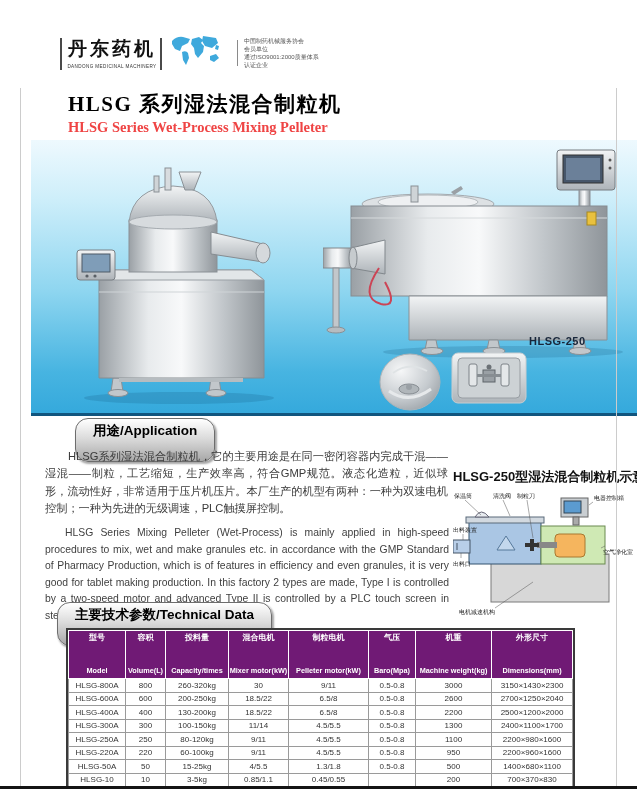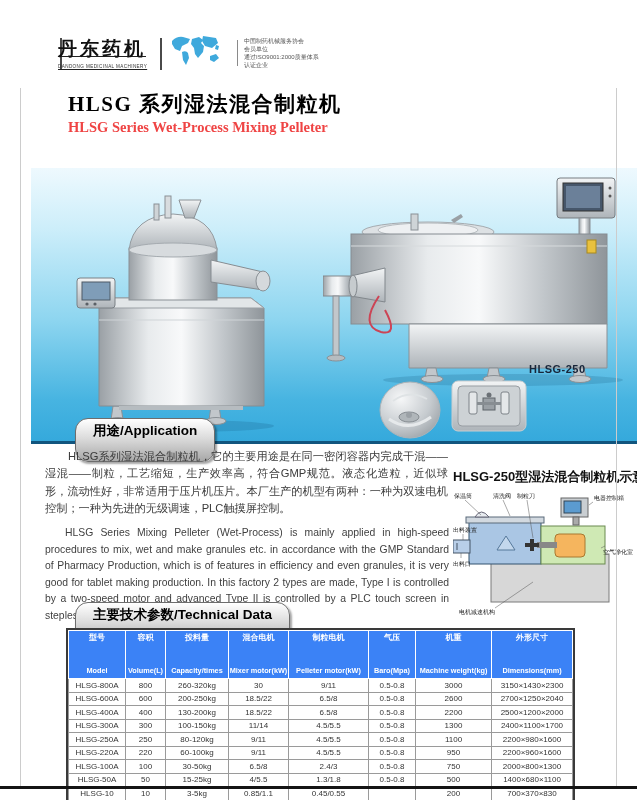--- a/index.html
+++ b/index.html
@@ -4,69 +4,69 @@
 <style>
   html,body{margin:0;padding:0;}
   .page{position:relative;width:637px;height:800px;background:#ffffff;overflow:hidden;
         font-family:"Liberation Sans","DejaVu Sans",sans-serif;color:#222;}
 
   
   .vbar{position:absolute;width:2px;background:#4a4a4a;}
   .vbar1{left:60px;top:38px;height:32px;}
   .vbar2{left:160px;top:38px;height:32px;}
   .vbar3{left:237px;top:40px;height:26px;background:#8a8a8a;width:1px;}
-  .logo-block{position:absolute;left:58px;top:36px;width:92px;text-decoration:underline;}
+  .logo-block{position:absolute;left:66px;top:36px;width:92px;text-align:center;}
   .logo-cn{font-family:"Liberation Serif","DejaVu Serif",serif;font-weight:bold;
            font-size:19px;letter-spacing:3px;color:#111;white-space:nowrap;}
   .logo-en{font-size:4.6px;color:#333;letter-spacing:.4px;margin-top:2px;white-space:nowrap;}
   .world-map{position:absolute;left:170px;top:33px;}
   .cert{position:absolute;left:244px;top:37px;font-size:6px;line-height:8px;color:#555;}
 
   
   .title-cn{position:absolute;left:68px;top:90px;font-family:"Liberation Serif","DejaVu Serif",serif;
             font-weight:bold;font-size:21px;letter-spacing:1.5px;color:#000;}
   .title-en{position:absolute;left:68px;top:119px;font-family:"Liberation Serif","DejaVu Serif",serif;
             font-weight:bold;font-size:14.5px;color:#ef4444;}
 
   
   .photo-panel{position:absolute;left:31px;top:140px;width:606px;height:273px;
      background:linear-gradient(180deg,#eef9fe 0%,#cdeefa 22%,#8fd6f0 55%,#47b4e1 85%,#35a9dc 100%);
-     border-bottom:3px solid #11557e;margin-top:28px;}
+     border-bottom:3px solid #11557e;}
   .machine-left{position:absolute;left:30px;top:22px;}
   .machine-right{position:absolute;left:292px;top:8px;}
   .model-label{position:absolute;left:498px;top:195px;font-weight:bold;font-size:11px;
                color:#18263a;letter-spacing:.5px;}
   .detail-circle{position:absolute;left:348px;top:213px;}
   .detail-rect{position:absolute;left:420px;top:212px;}
 
   
   .pill{position:absolute;display:inline-block;padding:3px 17px 21px 17px;border-radius:13px;
         background:linear-gradient(180deg,#ffffff 0%,#dcdcdc 45%,#a8a8a8 100%);
         border:1px solid #6d6d6d;box-shadow:1.5px 2px 2px rgba(0,0,0,.35);
         font-weight:bold;font-size:13.5px;color:#000;white-space:nowrap;}
   .pill-app{left:75px;top:418px;}
-  .pill-tech{left:75px;top:602px;}
+  .pill-tech{left:57px;top:602px;}
 
   
   .para-cn{position:absolute;left:45px;top:448px;width:403px;margin:0;font-size:11.2px;
            line-height:17.4px;color:#3a3a3a;text-align:justify;text-indent:23px;}
   .para-en{position:absolute;left:45px;top:525px;width:404px;margin:0;font-size:10.4px;
            line-height:16.6px;color:#3f3f3f;text-align:justify;text-indent:20px;}
 
   
   .diagram{position:absolute;left:453px;top:468px;width:182px;}
   .diagram-title{font-weight:bold;font-size:13px;color:#111;white-space:nowrap;}
   .diagram svg{margin-top:4px;}
   .dlabel{font-size:6px;fill:#222;}
   .dleader{stroke:#555;stroke-width:.5;fill:none;}
 
   
   .tech-table{position:absolute;left:68px;top:630px;width:504px;border-collapse:collapse;
               table-layout:fixed;outline:2px solid #3a3a3a;}
-  .tech-table th{background:#3b82f6;border:1px solid #ffffff;padding:2px 0 3px 0;}
+  .tech-table th{background:#701a75;border:1px solid #ffffff;padding:2px 0 3px 0;}
   .th-zh{font-size:8px;font-weight:bold;color:#fff;line-height:9px;}
   .th-en{font-size:7.3px;font-weight:bold;color:#fff;line-height:9px;margin-top:24px;}
   .tech-table td{border:1px solid #9a9a9a;font-size:8px;color:#333;text-align:center;
                  height:12.5px;padding:0;white-space:nowrap;}
 
   
   .side-line{position:absolute;width:1px;top:88px;height:698px;background:#cccccc;}
   .side-left{left:20px;} .side-right{left:616px;}
   .bottom-line{position:absolute;left:0;top:786px;width:637px;height:3px;background:#141414;}
 </style>
@@ -374,30 +374,20 @@
           <td>HLSG-220A</td>
           <td>220</td>
           <td>60-100kg</td>
           <td>9/11</td>
           <td>4.5/5.5</td>
           <td>0.5-0.8</td>
           <td>950</td>
           <td>2200×960×1600</td>
         </tr>
         <tr>
-          <td>HLSG-100A</td>
-          <td>100</td>
-          <td>30-50kg</td>
-          <td>6.5/8</td>
-          <td>2.4/3</td>
-          <td>0.5-0.8</td>
-          <td>750</td>
-          <td>2000×800×1300</td>
-        </tr>
-        <tr>
           <td>HLSG-50A</td>
           <td>50</td>
           <td>15-25kg</td>
           <td>4/5.5</td>
           <td>1.3/1.8</td>
           <td>0.5-0.8</td>
           <td>500</td>
           <td>1400×680×1100</td>
         </tr>
         <tr>

